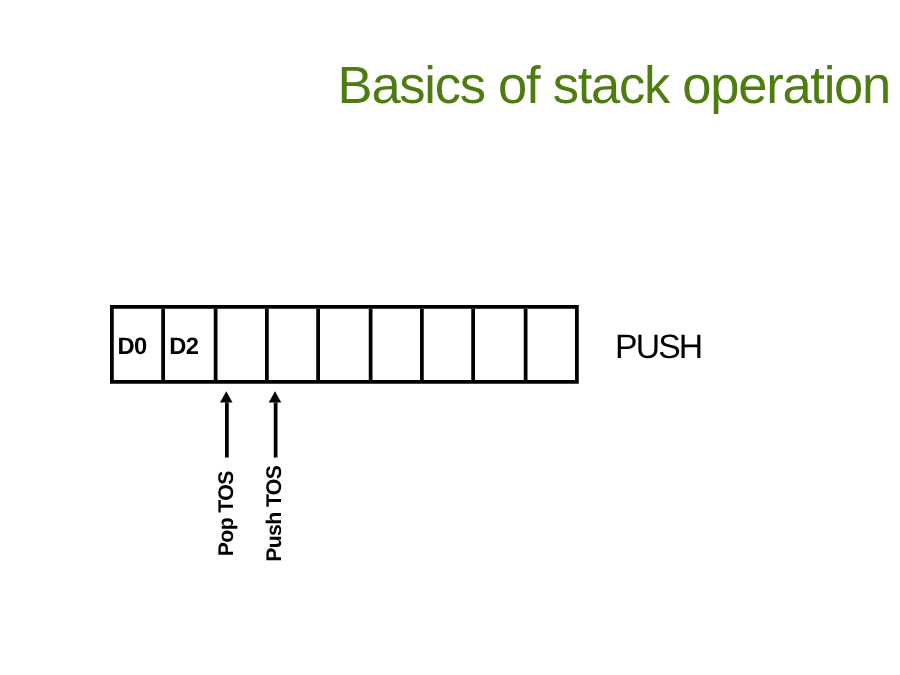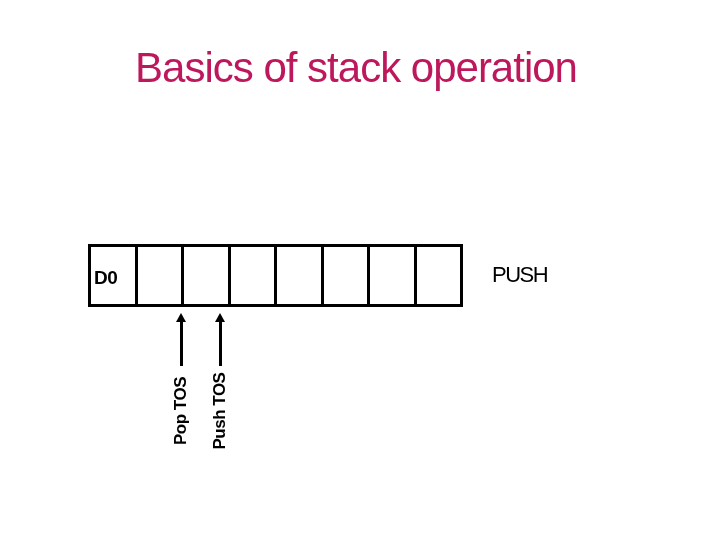--- a/index.html
+++ b/index.html
@@ -14,25 +14,25 @@
     background: #ffffff;
     overflow: hidden;
     font-family: "Liberation Sans", sans-serif;
     color: #000000;
   }
   .slide-title {
     position: absolute;
     top: 45px;
     left: 0;
     width: 712px;
-    text-align: center;
+    text-align: right;
     font-size: 42px;
     line-height: 1.1;
     letter-spacing: -1px;
-    color: #be185d;
+    color: #4d7c0f;
     white-space: nowrap;
   }
   .stack-register {
     position: absolute;
     left: 88px;
     top: 244px;
     width: 375px;
     height: 63px;
     box-sizing: border-box;
     border: 3px solid #000000;
@@ -89,36 +89,39 @@
     white-space: nowrap;
     transform: rotate(-90deg);
     color: #000000;
   }
   #pop-label  { left: 139px; top: 401px; }
   #push-label { left: 178px; top: 401px; }
   .operation-label {
     position: absolute;
     left: 492px;
     top: 262px;
-    font-size: 22px;
+    font-size: 27px;
     letter-spacing: -1.5px;
     color: #000000;
     white-space: nowrap;
   }
 </style>
 </head>
 <body>
 
 <div class="slide">
 
   <div class="slide-title">Basics of stack operation</div>
 
   <div class="stack-register">
     <div class="stack-cell">
       <span class="cell-label">D0</span>
+    </div>
+    <div class="stack-cell">
+      <span class="cell-label">D2</span>
     </div>
     <div class="stack-cell">
       <span class="cell-label"></span>
     </div>
     <div class="stack-cell">
       <span class="cell-label"></span>
     </div>
     <div class="stack-cell">
       <span class="cell-label"></span>
     </div>

